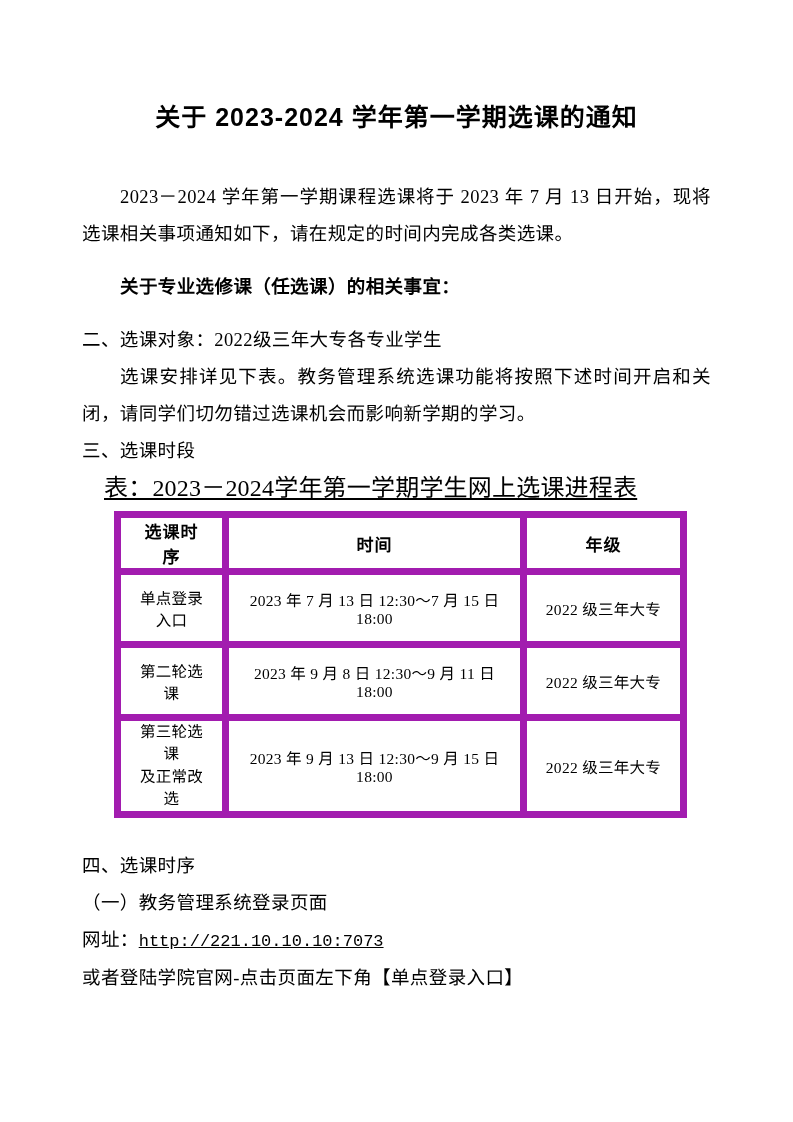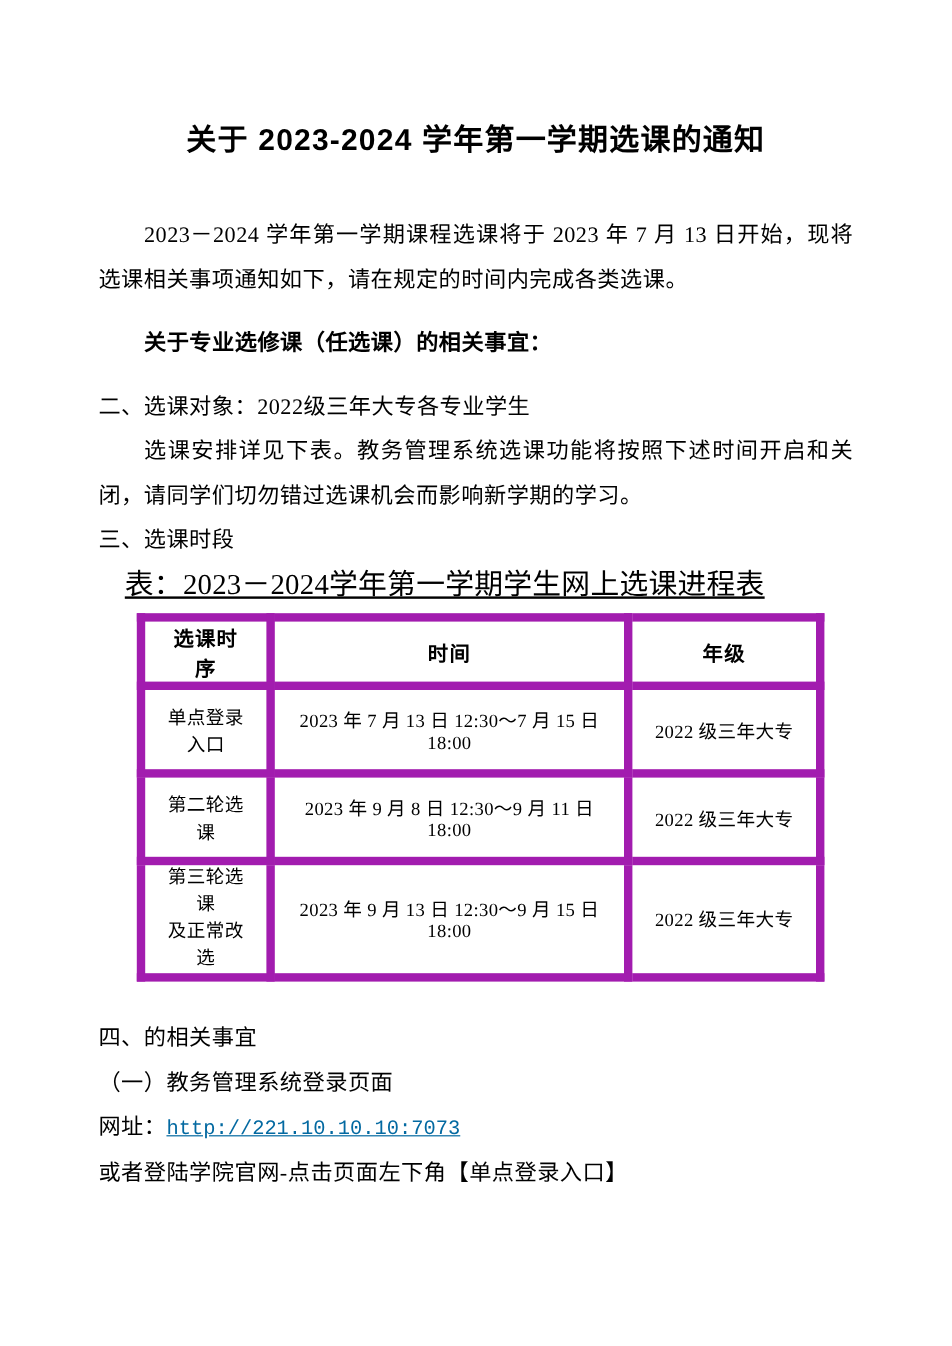--- a/index.html
+++ b/index.html
@@ -84,21 +84,21 @@
     letter-spacing: 0.3px;
   }
   .col-a { width: 108px; }
   .col-b { width: 298px; }
   .col-c { width: 160px; }
   .cell-multiline { line-height: 1.45; margin-top: 31px; }
   .after-table {
     margin-top: 30px;
   }
   .link {
-    color: #0369a1;
+    color: #000000;
     text-decoration: underline;
     font-family: "Liberation Mono", "DejaVu Sans Mono", monospace;
     font-size: 17px;
     letter-spacing: 0;
   }
   .label-inline {
     font-size: 18.5px;
   }
 </style>
 </head>
@@ -147,20 +147,20 @@
         <td class="cell-multiline">
           <div>第三轮选课</div>
           <div>及正常改选</div>
         </td>
         <td>2023 年 9 月 13 日 12:30～9 月 15 日 18:00</td>
         <td>2022 级三年大专</td>
       </tr>
     </tbody>
   </table>
 
-  <p class="para after-table">四、的相关事宜</p>
+  <p class="para after-table">四、选课时序</p>
   <p class="para">（一）教务管理系统登录页面</p>
   <p class="para">
     <span class="label-inline">网址：</span><a class="link" href="#">http://221.10.10.10:7073</a>
   </p>
   <p class="para">或者登陆学院官网-点击页面左下角【单点登录入口】</p>
 
 </div>
 
 </body></html>

